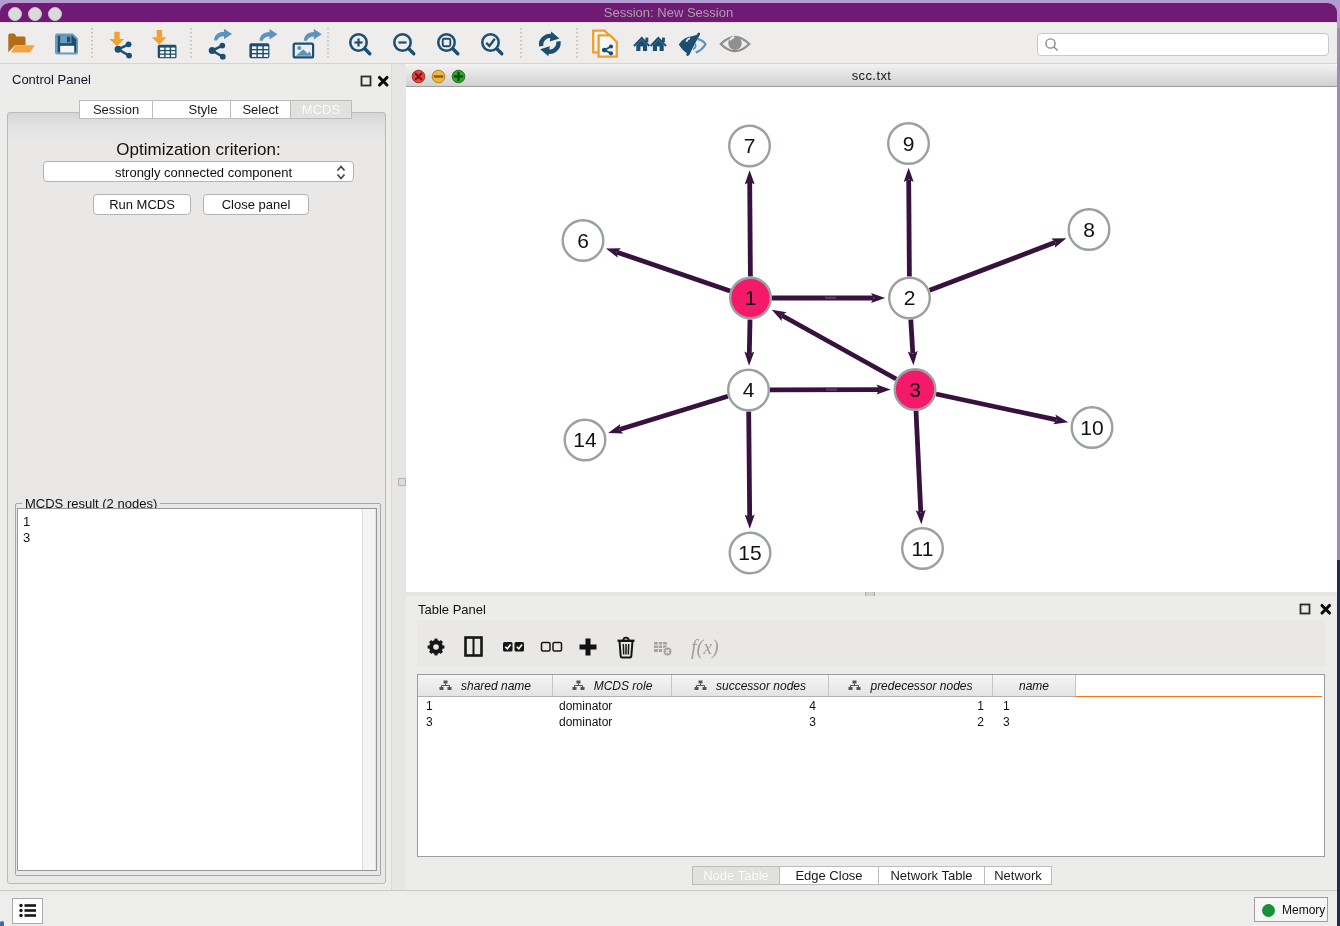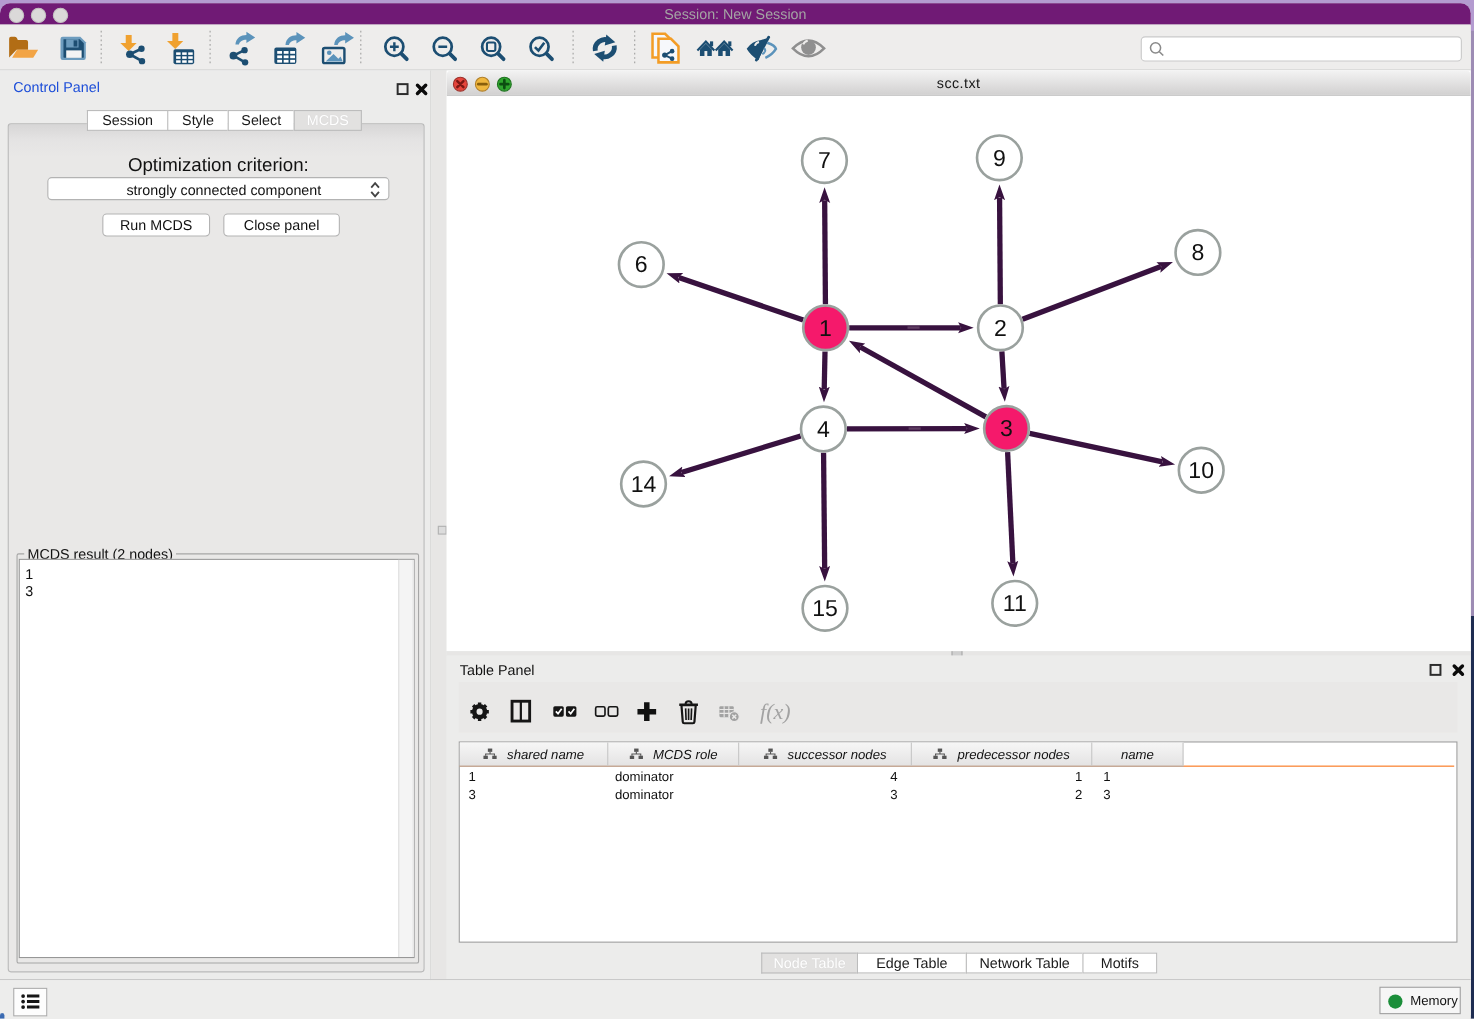--- a/index.html
+++ b/index.html
@@ -19,21 +19,21 @@
   .tl{width:12px;height:12px;border-radius:50%;top:4px;background:#dbd9d9;border:1px solid #c3c1c1;}
   #titlebar .t1{left:8px;} #titlebar .t2{left:28px;} #titlebar .t3{left:48px;}
   #wintitle{top:2px;left:0;width:100%;text-align:center;font-size:13px;color:#a4a4a4;}
   
   #toolbar{top:20px;left:0;width:1337px;height:40px;background:#eeedec;}
   #searchbox{top:10px;left:1037px;width:290px;height:21px;background:#fff;border:1px solid #c9c9c9;border-radius:4px;}
   
   #tbline{top:60px;left:0;width:1337px;height:1px;background:#d4d4d4;}
   
   #dock{top:61px;left:0;width:392px;height:830px;background:#ececeb;border-right:1px solid #dadad9;box-sizing:border-box;}
-  #dockhead{top:8px;left:12px;font-size:13px;color:#1d4ed8;}
+  #dockhead{top:8px;left:12px;font-size:13px;color:#0f172a;}
   
   #cp-tabpane{top:48px;left:7px;width:377px;height:770px;border:1px solid #b9b9b9;border-radius:3px;
      background:linear-gradient(#d7d6d6 0px,#e4e3e3 14px,#e9e8e7 30px,#e9e8e7 100%);}
   .tabs{display:flex;}
   .tab{font-size:13px;height:17px;line-height:17px;text-align:center;background:#fff;
        border:1px solid #bcbcbc;border-right:none;color:#1a1a1a;}
   .tab.last{border-right:1px solid #bcbcbc;}
   .tab.sel{background:#e2e1e0;color:#fff;text-shadow:0 0 1px #cfcfcf;}
   #cp-tabs{top:36px;left:79px;}
   #optlabel{top:76px;left:10px;width:377px;text-align:center;font-size:17px;color:#111;}
@@ -246,21 +246,21 @@
   <div class="abs" id="tbline"></div>
   <div class="abs" id="dock">
     <div class="abs" id="dockhead">Control Panel</div>
     <svg class="abs" style="top:11px;left:360px;" width="32" height="13">
       <rect x="1.5" y="1.5" width="9" height="9" fill="none" stroke="#2c2c2c" stroke-width="1.8"></rect>
       <path d="M19.5,2.5 L27,10 M27,2.5 L19.5,10" stroke="#0b0b0b" stroke-width="3.1" stroke-linecap="round"></path>
     </svg>
     <div class="abs" id="cp-tabpane"></div>
     <div class="abs tabs" id="cp-tabs">
       <div class="tab" style="width:72px;">Session</div>
-      <div class="tab" style="width:54px;">Style</div>
+      <div class="tab" style="width:54px;padding-left:23px;">Style</div>
       <div class="tab" style="width:59px;">Select</div>
       <div class="tab sel last" style="width:60px;">MCDS</div>
     </div>
     <div class="abs" id="optlabel">Optimization criterion:</div>
     <div class="abs" id="optselect">strongly connected component
       <svg class="abs" style="top:3px;right:7px;" width="10" height="15">
         <path d="M1.5,5.5 L5,1.5 L8.5,5.5 M1.5,9.5 L5,13.5 L8.5,9.5" fill="none" stroke="#444" stroke-width="1.7"></path>
       </svg>
     </div>
     <div class="abs btn" id="btnrun">Run MCDS</div>
@@ -437,23 +437,23 @@
       <div class="trow" style="top:23px;left:411px;width:155px;text-align:right;">1</div>
       <div class="trow" style="top:23px;left:585px;">1</div>
       <div class="trow" style="top:39px;left:8px;">3</div>
       <div class="trow" style="top:39px;left:141px;">dominator</div>
       <div class="trow" style="top:39px;left:254px;width:144px;text-align:right;">3</div>
       <div class="trow" style="top:39px;left:411px;width:155px;text-align:right;">2</div>
       <div class="trow" style="top:39px;left:585px;">3</div>
     </div>
     <div class="abs tabs" id="bot-tabs">
       <div class="tab sel" style="width:86px;">Node Table</div>
-      <div class="tab" style="width:98px;">Edge Table</div>
+      <div class="tab" style="width:98px;">Edge Close</div>
       <div class="tab" style="width:105px;">Network Table</div>
-      <div class="tab last" style="width:66px;">Motifs</div>
+      <div class="tab last" style="width:66px;">Network</div>
     </div>
   </div>
   <div class="abs" id="statusline"></div>
   <div class="abs" id="statusbar">
     <div class="abs" id="listbtn">
       <svg class="abs" style="top:4px;left:6px;" width="17" height="15">
         <g fill="#161616">
           <circle cx="2" cy="2.5" r="1.7"></circle>
             <circle cx="2" cy="7.5" r="1.7"></circle>
             <circle cx="2" cy="12.5" r="1.7"></circle>

